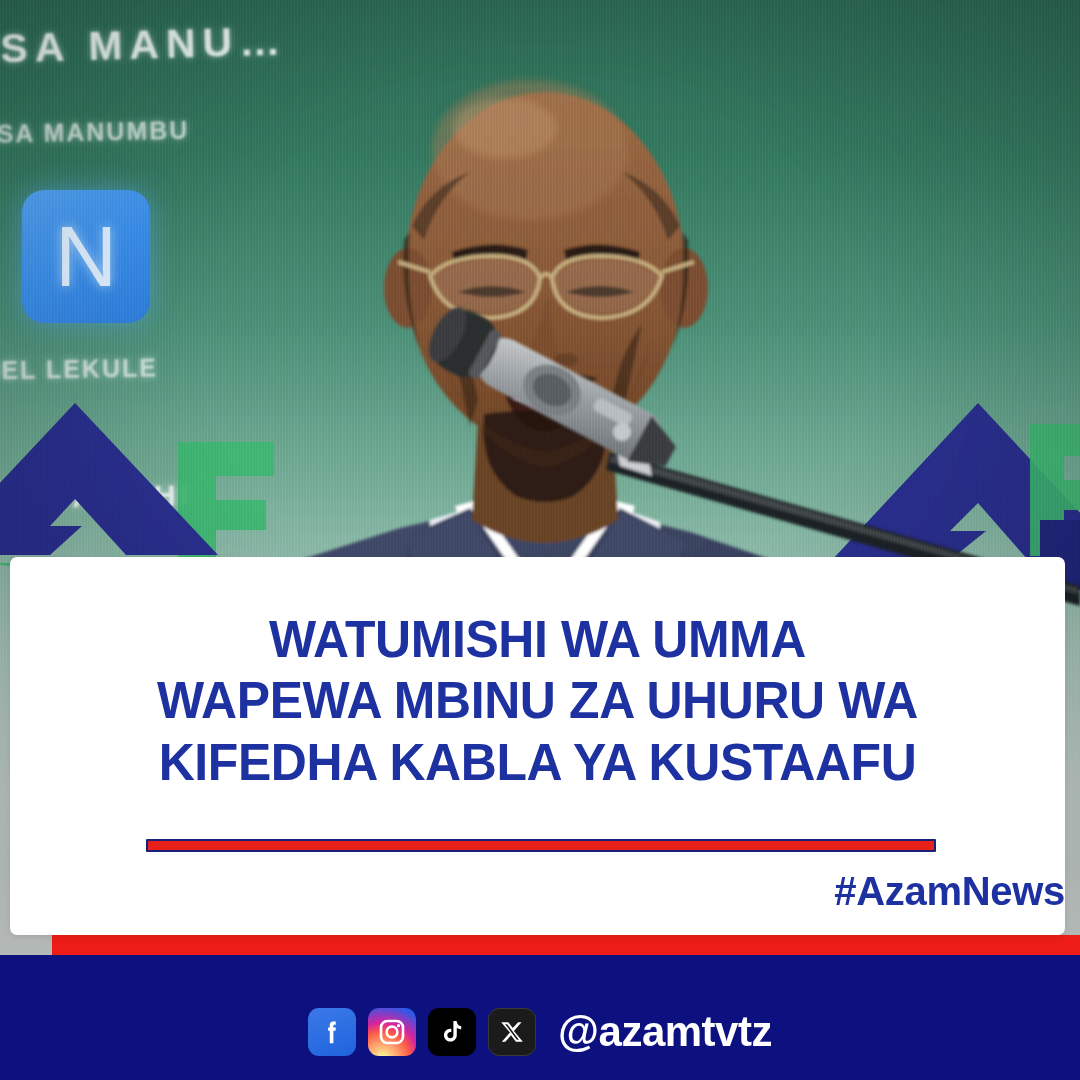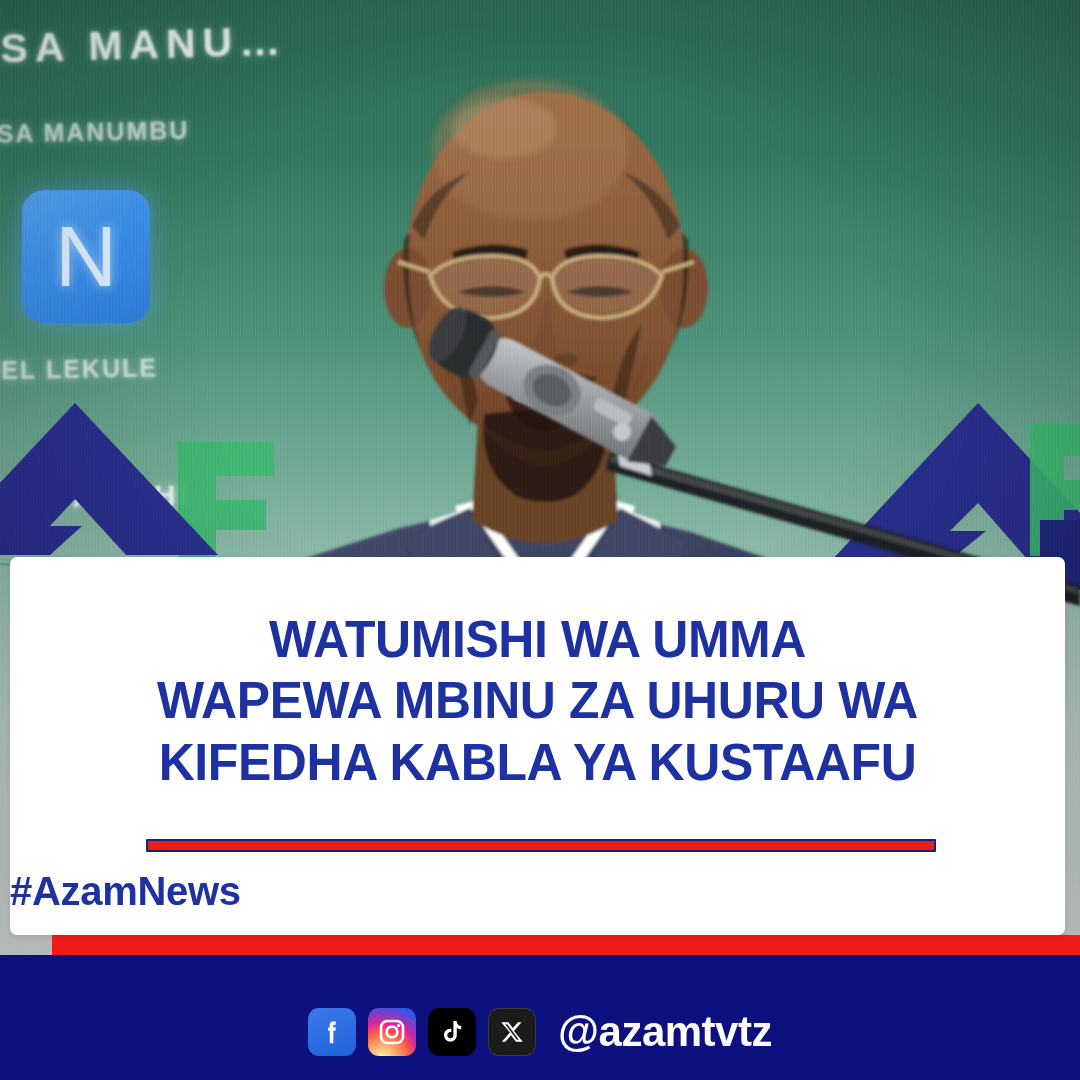--- a/index.html
+++ b/index.html
@@ -110,21 +110,21 @@
 
   #divider {
     position:absolute; left:136px; top:282px;
     width:790px; height:13px;
     background:#e8201a;
     border:2px solid #18217a;
     border-radius:1px;
   }
   #hashtag {
     position:absolute; left:0; right:0; top:312px;
-    text-align:left;
+    text-align:right;
     color:#1d31a0;
     font-weight:700;
     font-size:40px;
     letter-spacing:-0.3px;
   }
 
   
   #red-band {
     position:absolute; left:52px; top:935px;
     width:1028px; height:72px;

